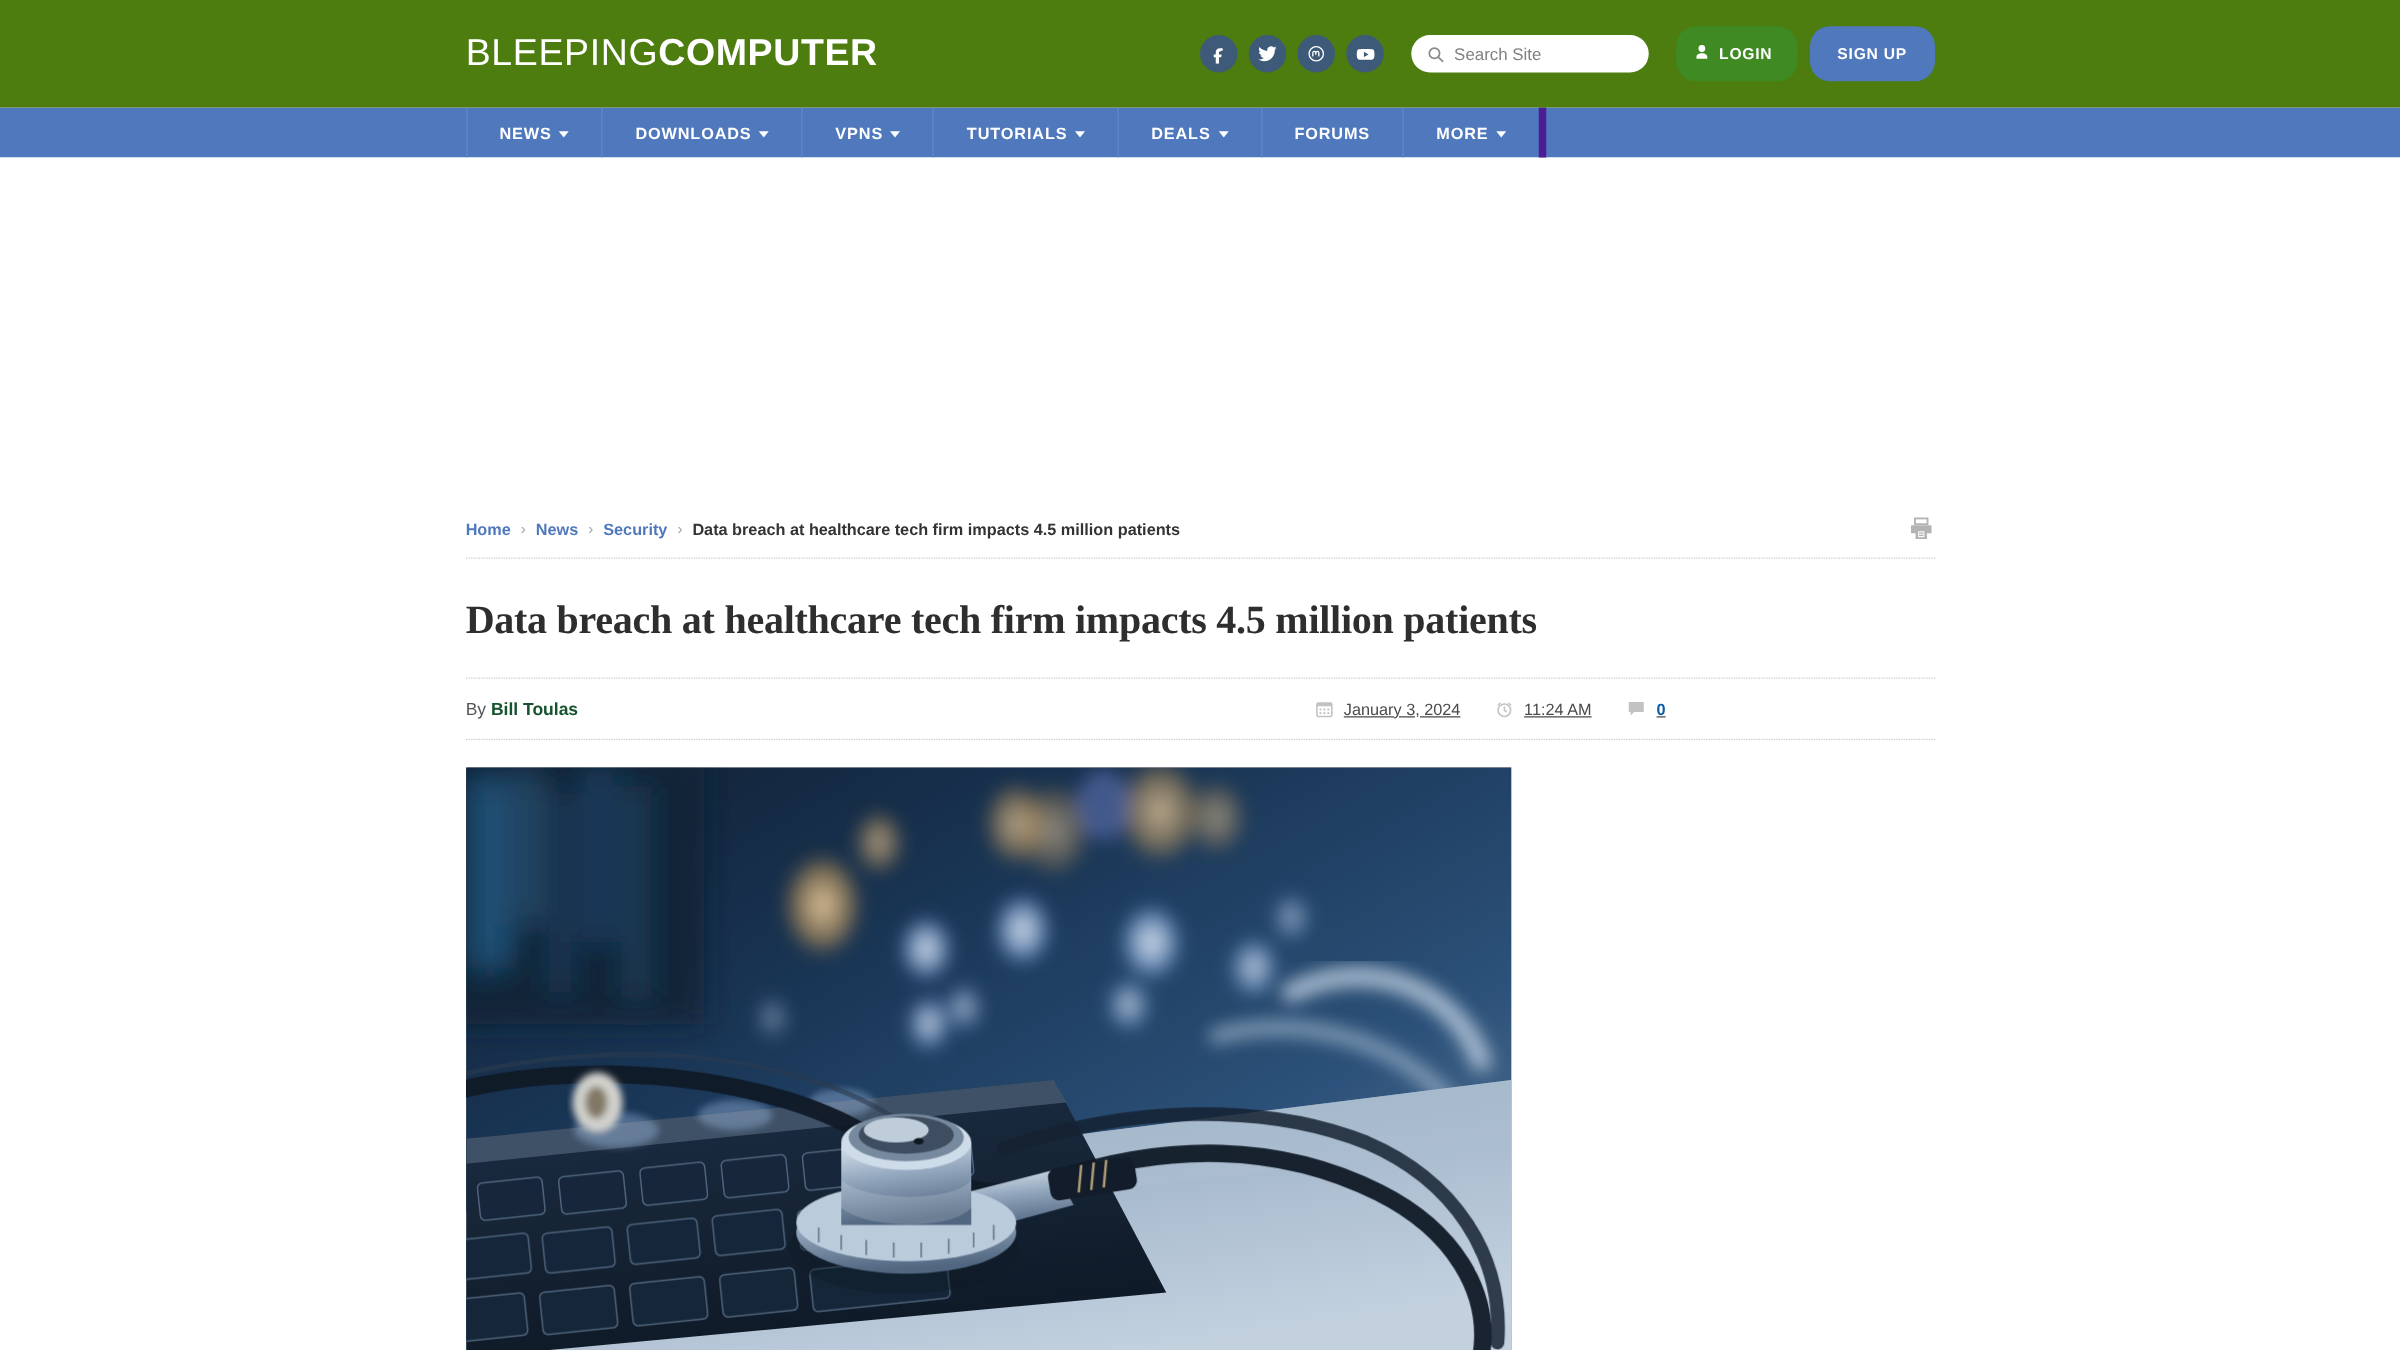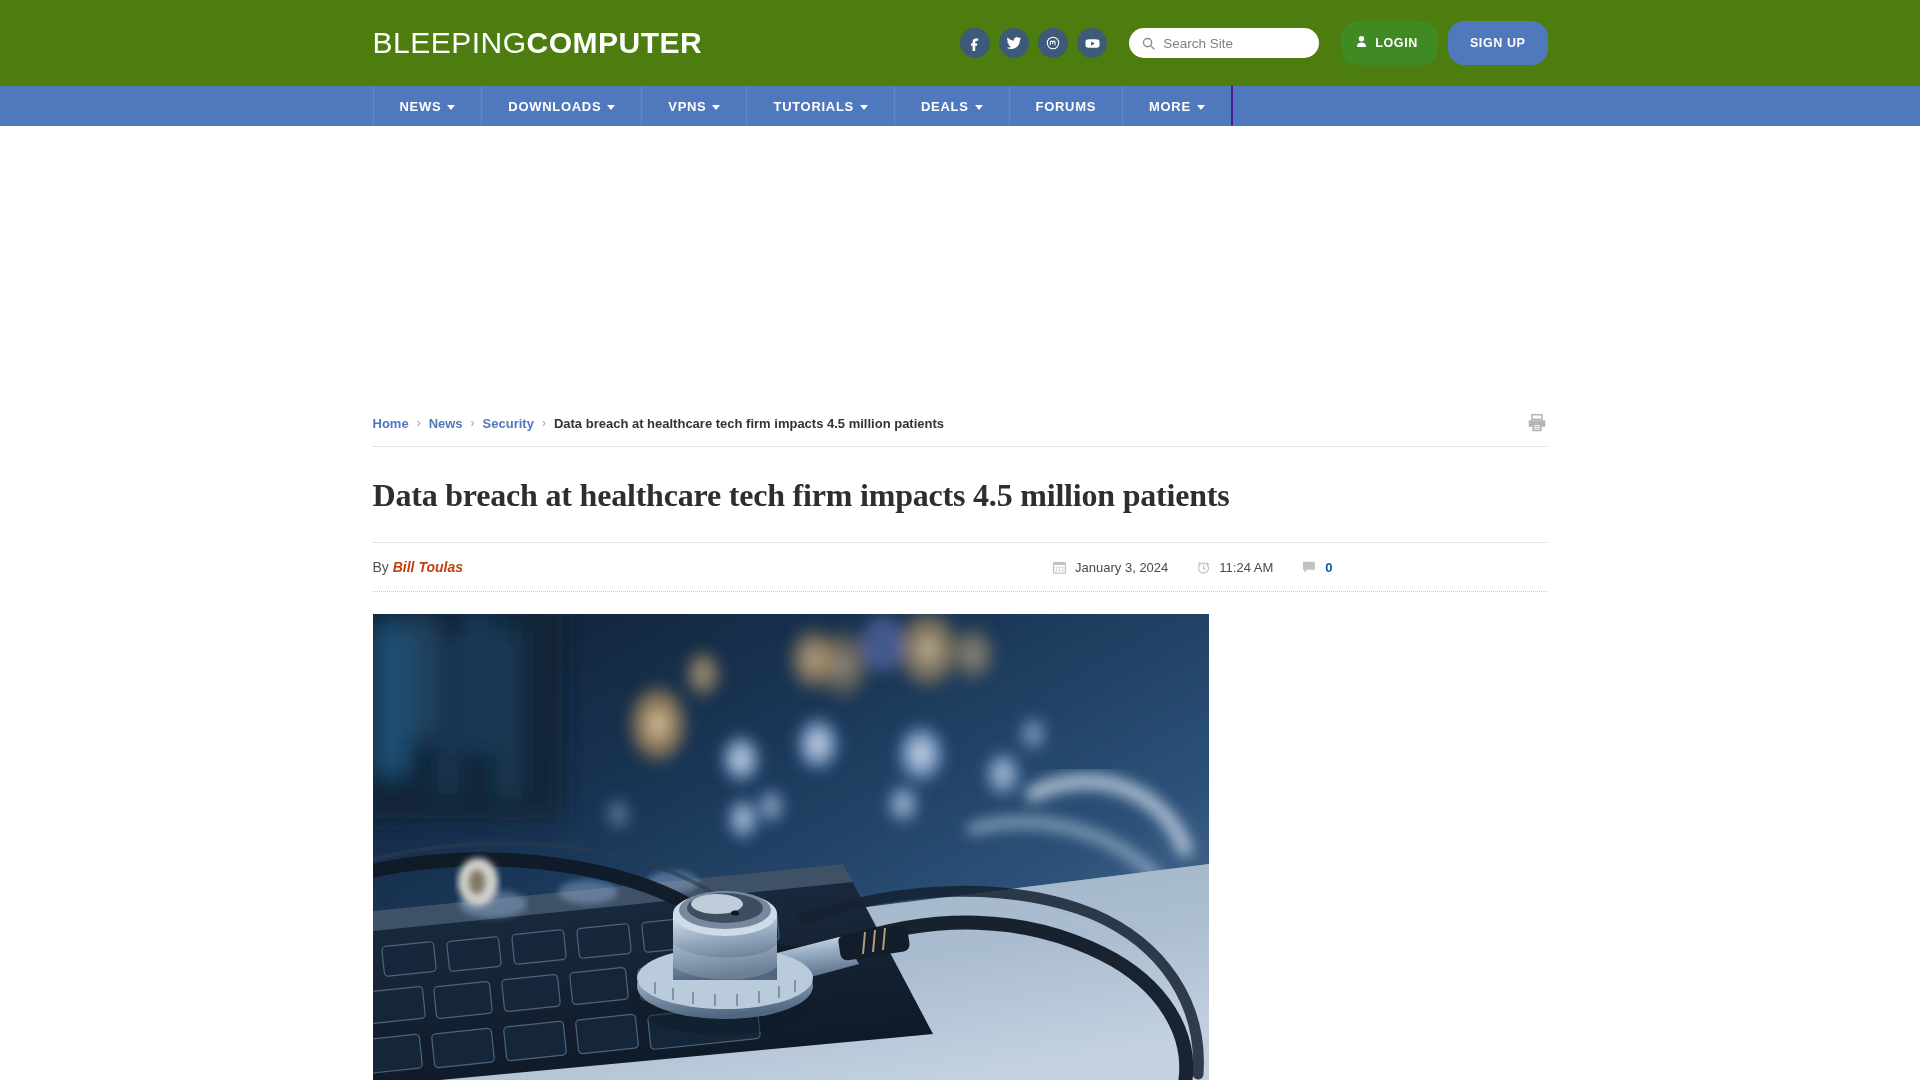--- a/index.html
+++ b/index.html
@@ -110,21 +110,21 @@
     gap: 6px;
     padding: 0 26px;
     color: #ffffff;
     font-size: 13px;
     font-weight: 700;
     letter-spacing: 0.7px;
     border-left: 1px solid #6189c9;
     cursor: pointer;
     white-space: nowrap;
   }
-  .nav-item:last-child { border-right: 2px solid #4c1d95; }
+  .nav-item:last-child { border-right: 6px solid #4c1d95; }
   .caret {
     width: 0; height: 0;
     border-left: 4.5px solid transparent;
     border-right: 4.5px solid transparent;
     border-top: 5px solid #ffffff;
     margin-top: 2px;
   }
 
   
   .ad-slot { height: 280px; background: #ffffff; }
@@ -161,29 +161,30 @@
   }
 
   .byline-row {
     display: flex;
     align-items: center;
     padding: 16px 0 16px 0;
     border-bottom: 1px dotted #c9c9c9;
     font-size: 14px;
   }
   .byline { color: #555555; }
-  .byline a { color: #c2410c; font-weight: 700; text-decoration: none; cursor: pointer; font-style: italic; }
+  .byline a { color: #14532d; font-weight: 700; text-decoration: none; cursor: pointer; }
   .meta {
     margin-left: auto;
     display: flex;
     align-items: center;
     gap: 28px;
     color: #4a4a4a;
     font-size: 13px;
     padding-right: 215px;
+    text-decoration: underline;
   }
   .meta-item { display: flex; align-items: center; gap: 8px; }
   .meta-item .ic { color: #c2c2c2; display: flex; }
   .meta-item .cnt { color: #0b5ca8; font-weight: 700; }
 
   
   .article-body { padding-top: 22px; }
   .hero {
     width: 836px;
     height: 475px;

